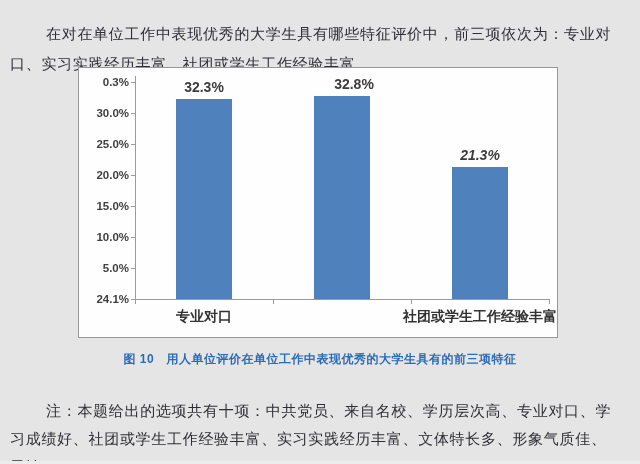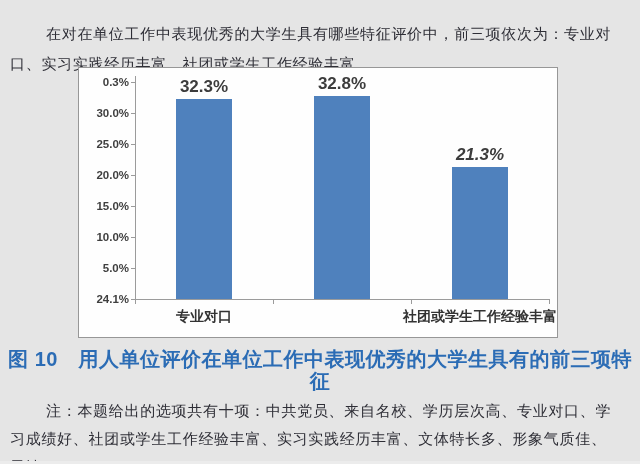--- a/index.html
+++ b/index.html
@@ -28,31 +28,31 @@
     position:absolute;left:0;width:50px;text-align:right;
     font-family:"Liberation Sans","DejaVu Sans",sans-serif;
     font-size:11.5px;font-weight:700;color:#3f3f3f;line-height:14px;
   }
   .ytick-mark{position:absolute;width:4px;height:1px;background:#9b9b9b;left:52px;}
   .xtick-mark{position:absolute;width:1px;height:4px;background:#9b9b9b;top:232px;}
   .bar{position:absolute;background:#4f81bd;}
   .bar-label{
     position:absolute;height:16px;line-height:16px;text-align:center;
     font-family:"Liberation Sans","DejaVu Sans",sans-serif;
-    font-size:17px;font-weight:600;color:#3c3c3c;
+    font-size:14px;font-weight:600;color:#3c3c3c;
   }
   .cat-label{
     position:absolute;top:239px;height:18px;line-height:18px;text-align:center;
     font-family:"Liberation Sans","DejaVu Sans",sans-serif;
     font-size:14px;font-weight:700;color:#333333;white-space:nowrap;
   }
   .caption{
     position:absolute;left:0;top:348px;width:640px;text-align:center;
     font-family:"Liberation Sans","DejaVu Sans",sans-serif;
-    font-size:20px;font-weight:700;color:#2b6cb5;line-height:22px;
+    font-size:12px;font-weight:700;color:#2b6cb5;line-height:22px;
     letter-spacing:0.5px;
   }
   .bottom-artifact{
     position:absolute;left:0;bottom:0;width:640px;height:3px;background:#ececec;
   }
 </style>
 </head>
 <body>
 
 <div class="page">
@@ -81,21 +81,21 @@
         <div class="ytick-label" style="top: 224px;">24.1%</div>
         <div class="ytick-mark" style="top: 231px;"></div>
         <div class="xtick-mark" style="left: 56px;"></div>
         <div class="xtick-mark" style="left: 194px;"></div>
         <div class="xtick-mark" style="left: 332px;"></div>
         <div class="xtick-mark" style="left: 470px;"></div>
         <div class="bar" style="left: 97px; top: 31px; width: 56px; height: 200px; background: rgb(79, 129, 189);"></div>
         <div class="bar-label" style="left: 90px; width: 70px; top: 11px;">32.3%</div>
         <div class="cat-label" style="left: 35px; width: 180px;">专业对口</div>
         <div class="bar" style="left: 235px; top: 28px; width: 56px; height: 203px; background: rgb(79, 129, 189);"></div>
-        <div class="bar-label" style="left: 228px; width: 70px; top: 8px;">32.8%</div>
+        <div class="bar-label" style="left: 240px; width: 70px; top: 8px;">32.8%</div>
         <div class="bar" style="left: 373px; top: 99px; width: 56px; height: 132px; background: rgb(79, 129, 189);"></div>
         <div class="bar-label" style="left: 366px; width: 70px; top: 79px; font-style: italic;">21.3%</div>
         <div class="cat-label" style="left: 311px; width: 180px;">社团或学生工作经验丰富</div>
       </div>
   </div>
 
   <div class="caption">图 10　用人单位评价在单位工作中表现优秀的大学生具有的前三项特征</div>
 
   <p class="para note">注：本题给出的选项共有十项：中共党员、来自名校、学历层次高、专业对口、学习成绩好、社团或学生工作经验丰富、实习实践经历丰富、文体特长多、形象气质佳、男性。</p>
 

